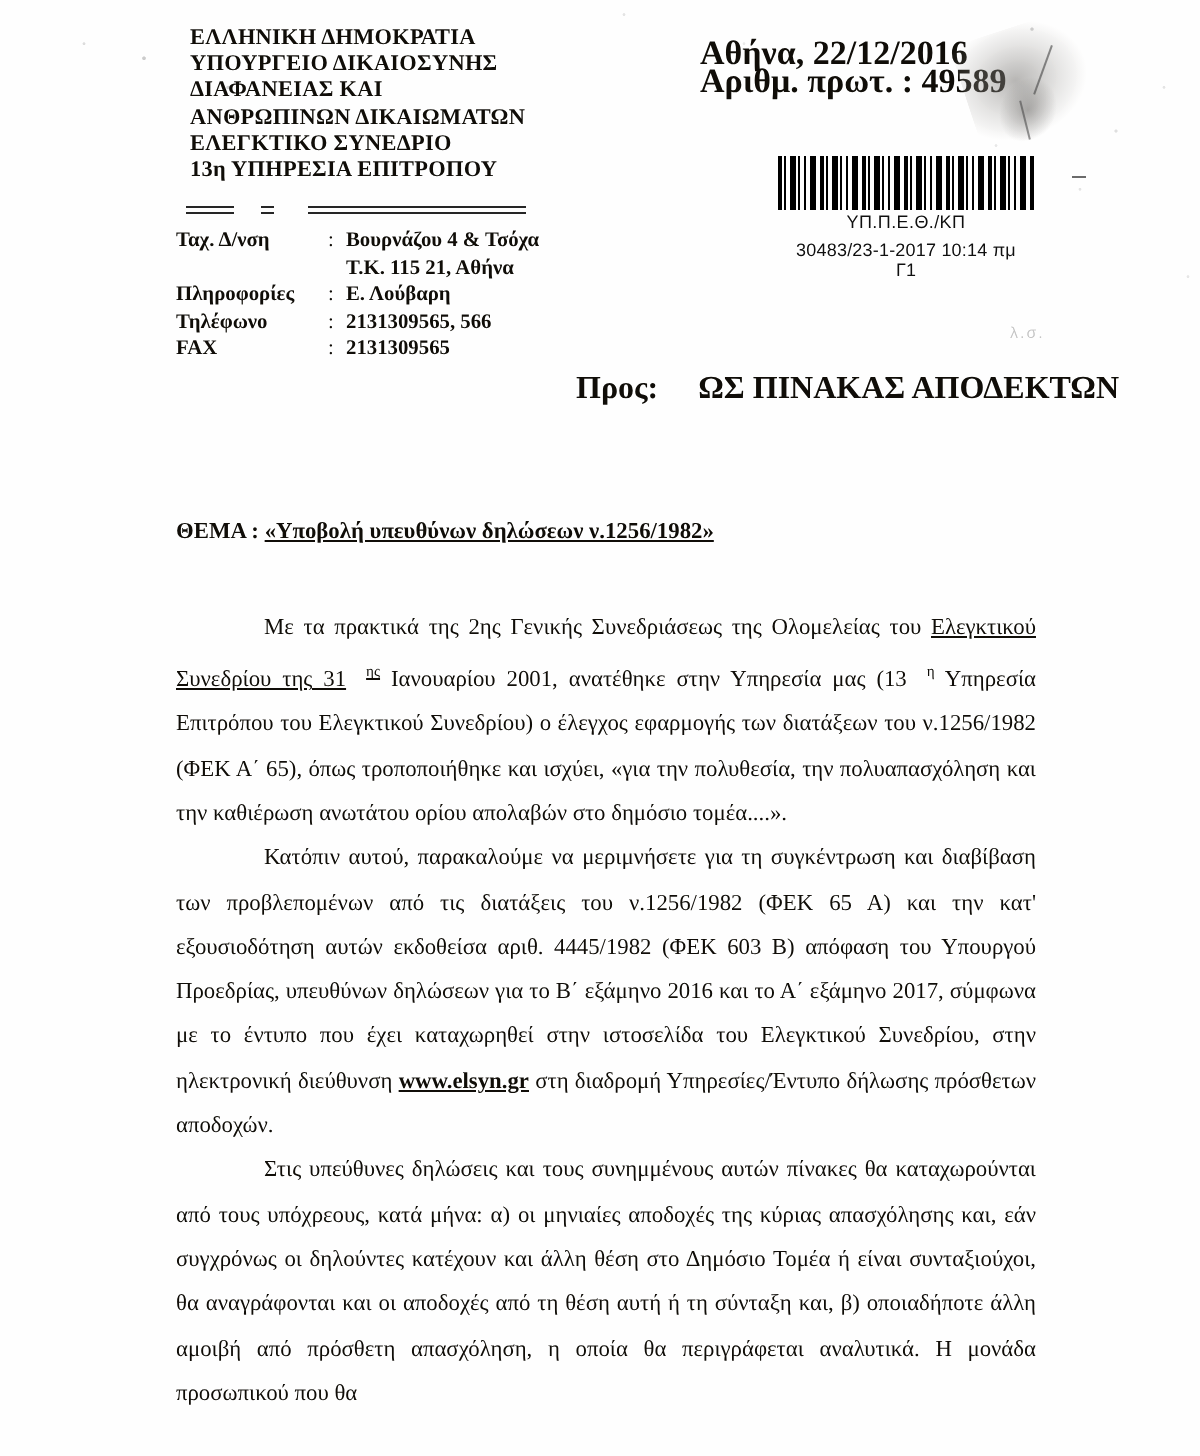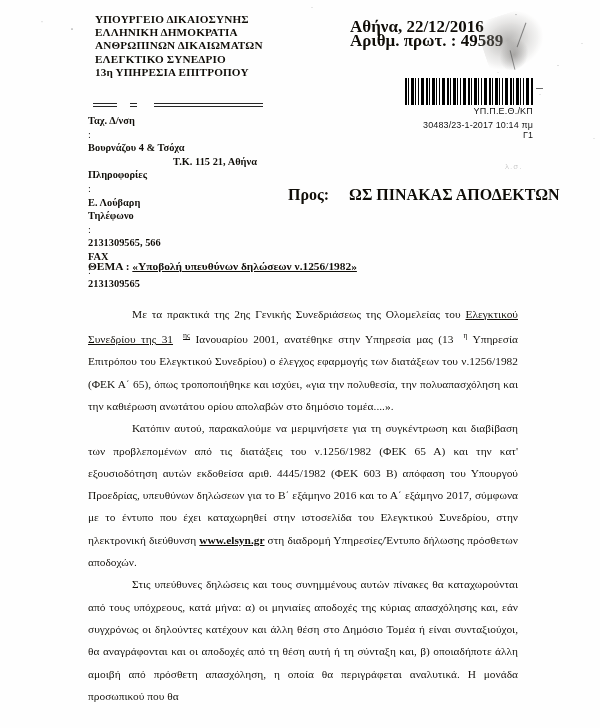--- a/index.html
+++ b/index.html
@@ -104,42 +104,42 @@
             mask-image: linear-gradient(to right,#000 0 14%,transparent 14% 22%,#000 22% 26%,transparent 26% 36%,#000 36% 100%);
   }
 
   
   .addr {
     position: absolute;
     left: 88px; top: 114px;
     font-size: 10.4px;
     line-height: 13.6px;
   }
-  .addr-row { display: flex; white-space: nowrap; flex-direction: column; }
+  .addr-row { display: flex; white-space: nowrap; }
   .addr-k { width: 76px; font-weight: bold; }
   .addr-sep { width: 9px; }
   .addr-v { font-weight: bold; }
   .addr-cont { margin-left: 85px; font-weight: bold; }
 
   
   .datebox {
     position: absolute;
     left: 350px; top: 20px;
     font-size: 17px;
     line-height: 14px;
     font-weight: bold;
     white-space: nowrap;
   }
 
   
   .barcode-wrap {
     position: absolute;
-    left: 405px; top: 78px;
+    left: 389px; top: 78px;
     width: 128px;
-    text-align: right;
+    text-align: center;
   }
   .barcode {
     height: 27px;
     width: 128px;
     background-image: repeating-linear-gradient(to right,
       #000 0 2px, #fff 2px 3px, #000 3px 4px, #fff 4px 6px,
       #000 6px 9px, #fff 9px 10px, #000 10px 11px, #fff 11px 13px,
       #000 13px 14px, #fff 14px 16px, #000 16px 19px, #fff 19px 21px);
   }
   .bc-t1 {
@@ -192,22 +192,23 @@
   .body .u { text-decoration: underline; }
   .body .bold-u { font-weight: bold; text-decoration: underline; }
   .sup { font-size: 7.6px; vertical-align: super; padding-left: 10px; }
 </style>
 </head>
 <body>
 
 <div id="page">
 
   <div class="letterhead">
+    <div class="lh-line">ΕΛΛΗΝΙΚΗ ΔΗΜΟΚΡΑΤΙΑ</div>
     <div class="lh-line">ΥΠΟΥΡΓΕΙΟ ΔΙΚΑΙΟΣΥΝΗΣ</div>
-    <div class="lh-line">ΕΛΛΗΝΙΚΗ ΔΗΜΟΚΡΑΤΙΑ</div>
+    <div class="lh-line">ΔΙΑΦΑΝΕΙΑΣ ΚΑΙ</div>
     <div class="lh-line">ΑΝΘΡΩΠΙΝΩΝ ΔΙΚΑΙΩΜΑΤΩΝ</div>
     <div class="lh-line">ΕΛΕΓΚΤΙΚΟ ΣΥΝΕΔΡΙΟ</div>
     <div class="lh-line">13η ΥΠΗΡΕΣΙΑ ΕΠΙΤΡΟΠΟΥ</div>
   </div>
   <div class="lh-rule"></div>
 
   <div class="addr">
     <div class="addr-row">
       <span class="addr-k">Ταχ. Δ/νση</span>
       <span class="addr-sep">:</span>

